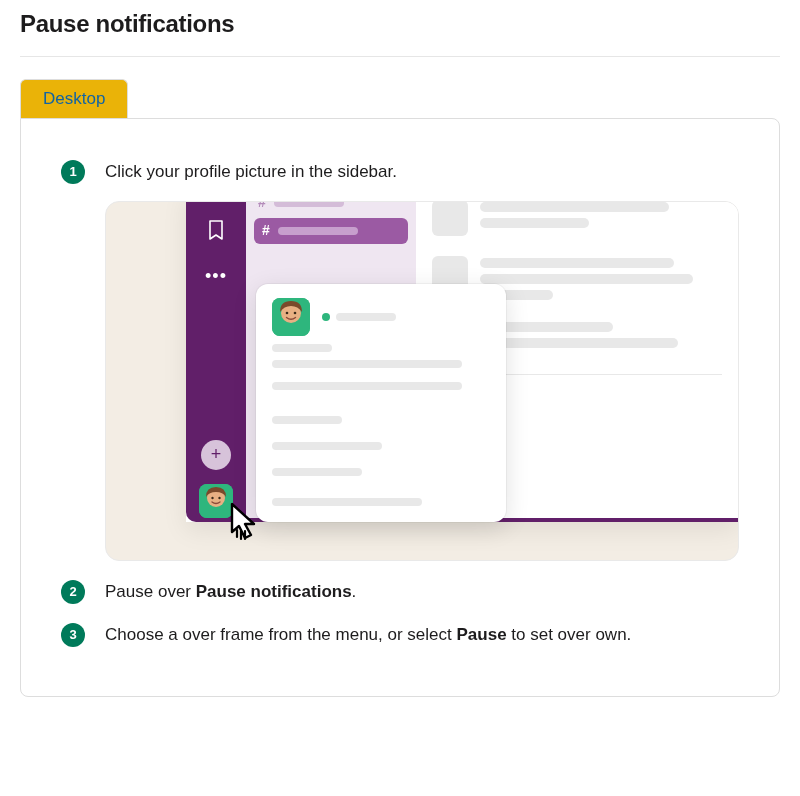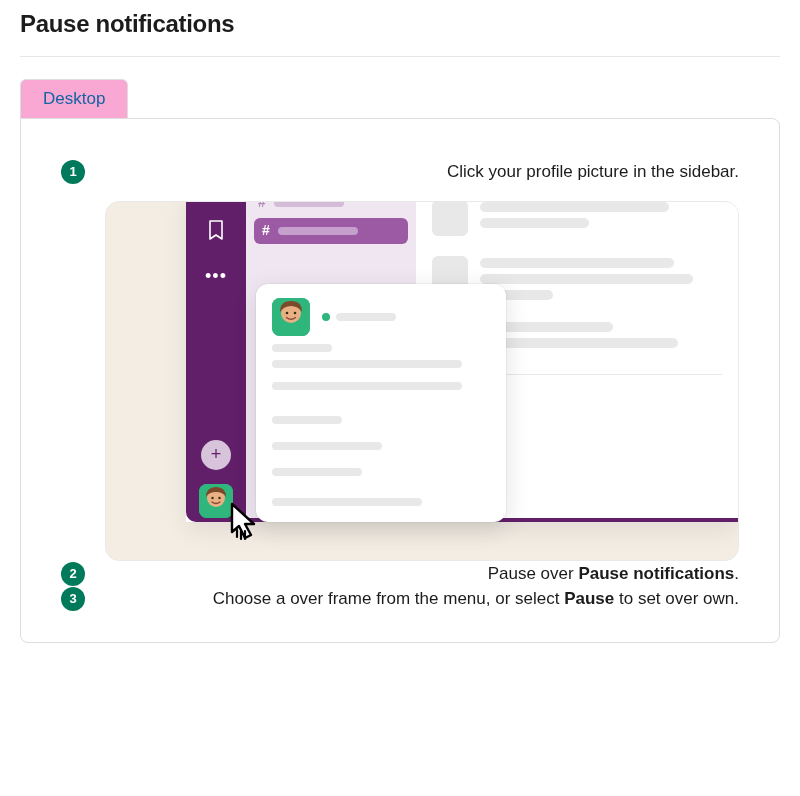--- a/index.html
+++ b/index.html
@@ -23,21 +23,21 @@
     height: 40px;
   }
   .tab {
     display: inline-block;
     padding: 9px 22px;
     font-size: 17px;
     color: #1264a3;
     border: 1px solid #ddd;
     border-bottom: none;
     border-radius: 6px 6px 0 0;
-    background: #f9a8d4;
+    background: #eab308;
     position: relative;
     z-index: 2;
     cursor: pointer;
   }
   .panel {
     border: 1px solid #ddd;
     border-radius: 0 8px 8px 8px;
     margin-top: -1px;
     padding: 40px 40px 30px 40px;
     position: relative;
@@ -49,24 +49,24 @@
     margin-bottom: 22px;
     letter-spacing: -0.2px;
   }
   ol.steps {
     list-style: none;
     counter-reset: step;
   }
   ol.steps > li {
     position: relative;
     padding-left: 44px;
+    margin-bottom: 18px;
     font-size: 17px;
     line-height: 1.5;
     color: #1d1c1d;
-    text-align: right;
   }
   ol.steps > li::before {
     counter-increment: step;
     content: counter(step);
     position: absolute;
     left: 0;
     top: 1px;
     width: 24px;
     height: 24px;
     background: #007a5a;

